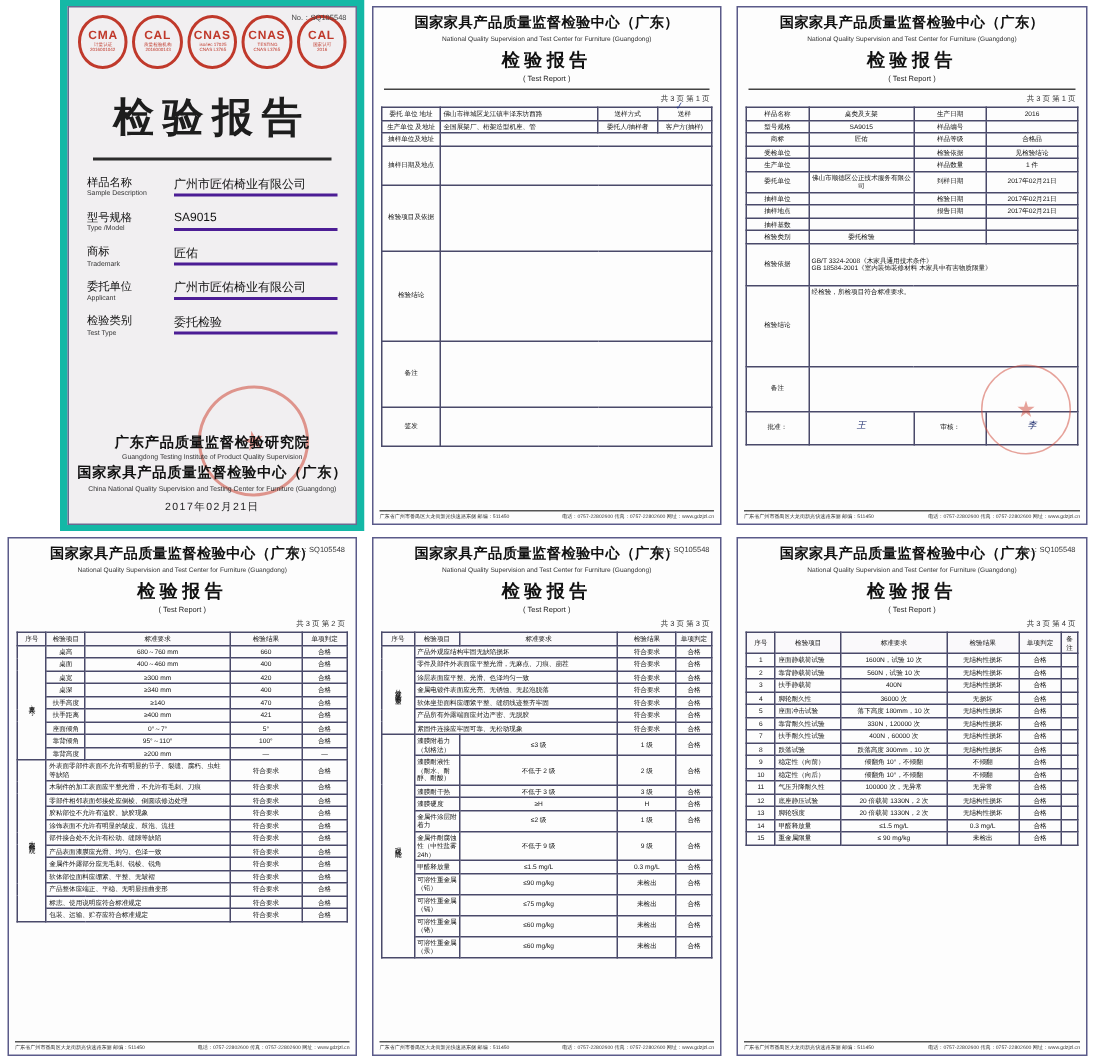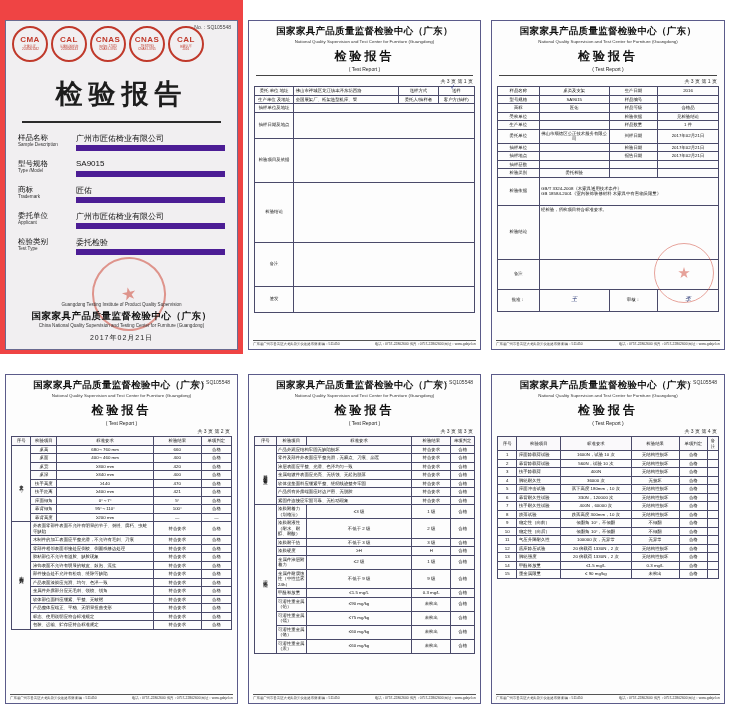--- a/index.html
+++ b/index.html
@@ -1,36 +1,36 @@
 <!DOCTYPE html>
 <html><head>
 <meta charset="utf-8">
 <style>
   html,body{margin:0;padding:0;background:#ffffff;}
   body{width:730px;height:708px;font-family:"Liberation Sans",sans-serif;}
   .sheet{width:730px;height:708px;display:grid;grid-template-columns:243px 243px 244px;grid-template-rows:354px 354px;}
-  .page{position:relative;box-sizing:border-box;padding:20px 5px 4px 5px;background:#fff;overflow:hidden;}
+  .page{position:relative;box-sizing:border-box;padding:4px 5px 4px 5px;background:#fff;overflow:hidden;}
   .page .inner{box-sizing:border-box;border:1px solid #5b5b8a;width:100%;height:100%;position:relative;background:#fdfdfd;padding:4px 5px;overflow:hidden;}
 
   
-  .cover{background:#ef4444;}
+  .cover{background:#14b8a6;margin-left:40px;}
   .cover .inner{border:1px solid #6a6a90;background:#f1eff1;padding:5px 6px;}
   .badges{display:flex;gap:3px;align-items:flex-start;}
   .badge{width:36px;height:36px;border-radius:50%;border:2px solid #c0392b;display:flex;flex-direction:column;align-items:center;justify-content:center;color:#c0392b;font-size:5px;line-height:1.05;text-align:center;box-sizing:border-box;background:#f1eff1;}
   .badge b{font-size:8px;letter-spacing:.5px;}
   .badge .sub{font-size:3.4px;transform:scale(.9);}
   .no-top{position:absolute;right:6px;top:3px;font-size:5px;color:#444;}
   .cover h1{font-family:"Liberation Serif",serif;font-size:27px;letter-spacing:6px;text-align:center;margin:14px 0 0 0;font-weight:bold;color:#1d1d1d;}
   .cover h2{font-family:"Liberation Serif",serif;font-size:13px;letter-spacing:1px;text-align:center;margin:3px 0 0 0;font-weight:bold;color:#1d1d1d;}
   .cover .rule{height:2px;background:#2b2b2b;margin:9px 10px 10px 10px;}
   .fields{margin:4px 6px 0 6px;}
   .frow{display:flex;align-items:flex-start;margin-bottom:8px;}
   .flab{width:58px;font-size:7.5px;line-height:1.25;color:#111;}
   .flab .en{display:block;font-size:4.6px;color:#333;letter-spacing:0;}
-  .fval{flex:1;font-size:8px;color:#111;border-bottom:6px solid #4c1d95;padding-bottom:1px;min-height:11px;}
+  .fval{flex:1;font-size:8px;color:#111;border-bottom:2px solid #4c1d95;padding-bottom:1px;min-height:11px;}
   .cover .footer{position:absolute;left:0;right:0;bottom:6px;text-align:center;}
   .cover .footer .cn{font-size:9.5px;font-weight:bold;color:#111;letter-spacing:.5px;line-height:1.45;}
   .cover .footer .en{font-size:4.6px;color:#333;letter-spacing:0;line-height:1.4;}
   .cover .date{font-size:7px;color:#222;margin-top:4px;letter-spacing:1px;}
   .stamp{position:absolute;width:70px;height:70px;border:2px solid #d04a3a;border-radius:50%;opacity:.55;left:86px;bottom:18px;transform:rotate(-12deg);}
   .stamp:after{content:"";position:absolute;left:50%;top:50%;width:14px;height:14px;margin:-7px 0 0 -7px;background:#d04a3a;clip-path:polygon(50% 0%,61% 35%,98% 35%,68% 57%,79% 91%,50% 70%,21% 91%,32% 57%,2% 35%,39% 35%);}
 
   
   .hd{text-align:center;}
   .hd .t1{font-size:9.5px;font-weight:bold;letter-spacing:.3px;color:#111;}
@@ -113,20 +113,21 @@
         </div>
         <div class="frow">
           <div class="flab"><span>检验类别</span><span class="en">Test Type</span></div>
           <div class="fval">委托检验</div>
         </div>
       </div>
 
       <div class="stamp"></div>
 
       <div class="footer">
+        <div class="cn">广东产品质量监督检验研究院</div>
         <div class="en">Guangdong Testing Institute of Product Quality Supervision</div>
         <div class="cn">国家家具产品质量监督检验中心（广东）</div>
         <div class="en">China National Quality Supervision and Testing Center for Furniture (Guangdong)</div>
         <div class="date">2017年02月21日</div>
       </div>
     </div>
   </div>
 
   <div class="page">
     <div class="inner">

